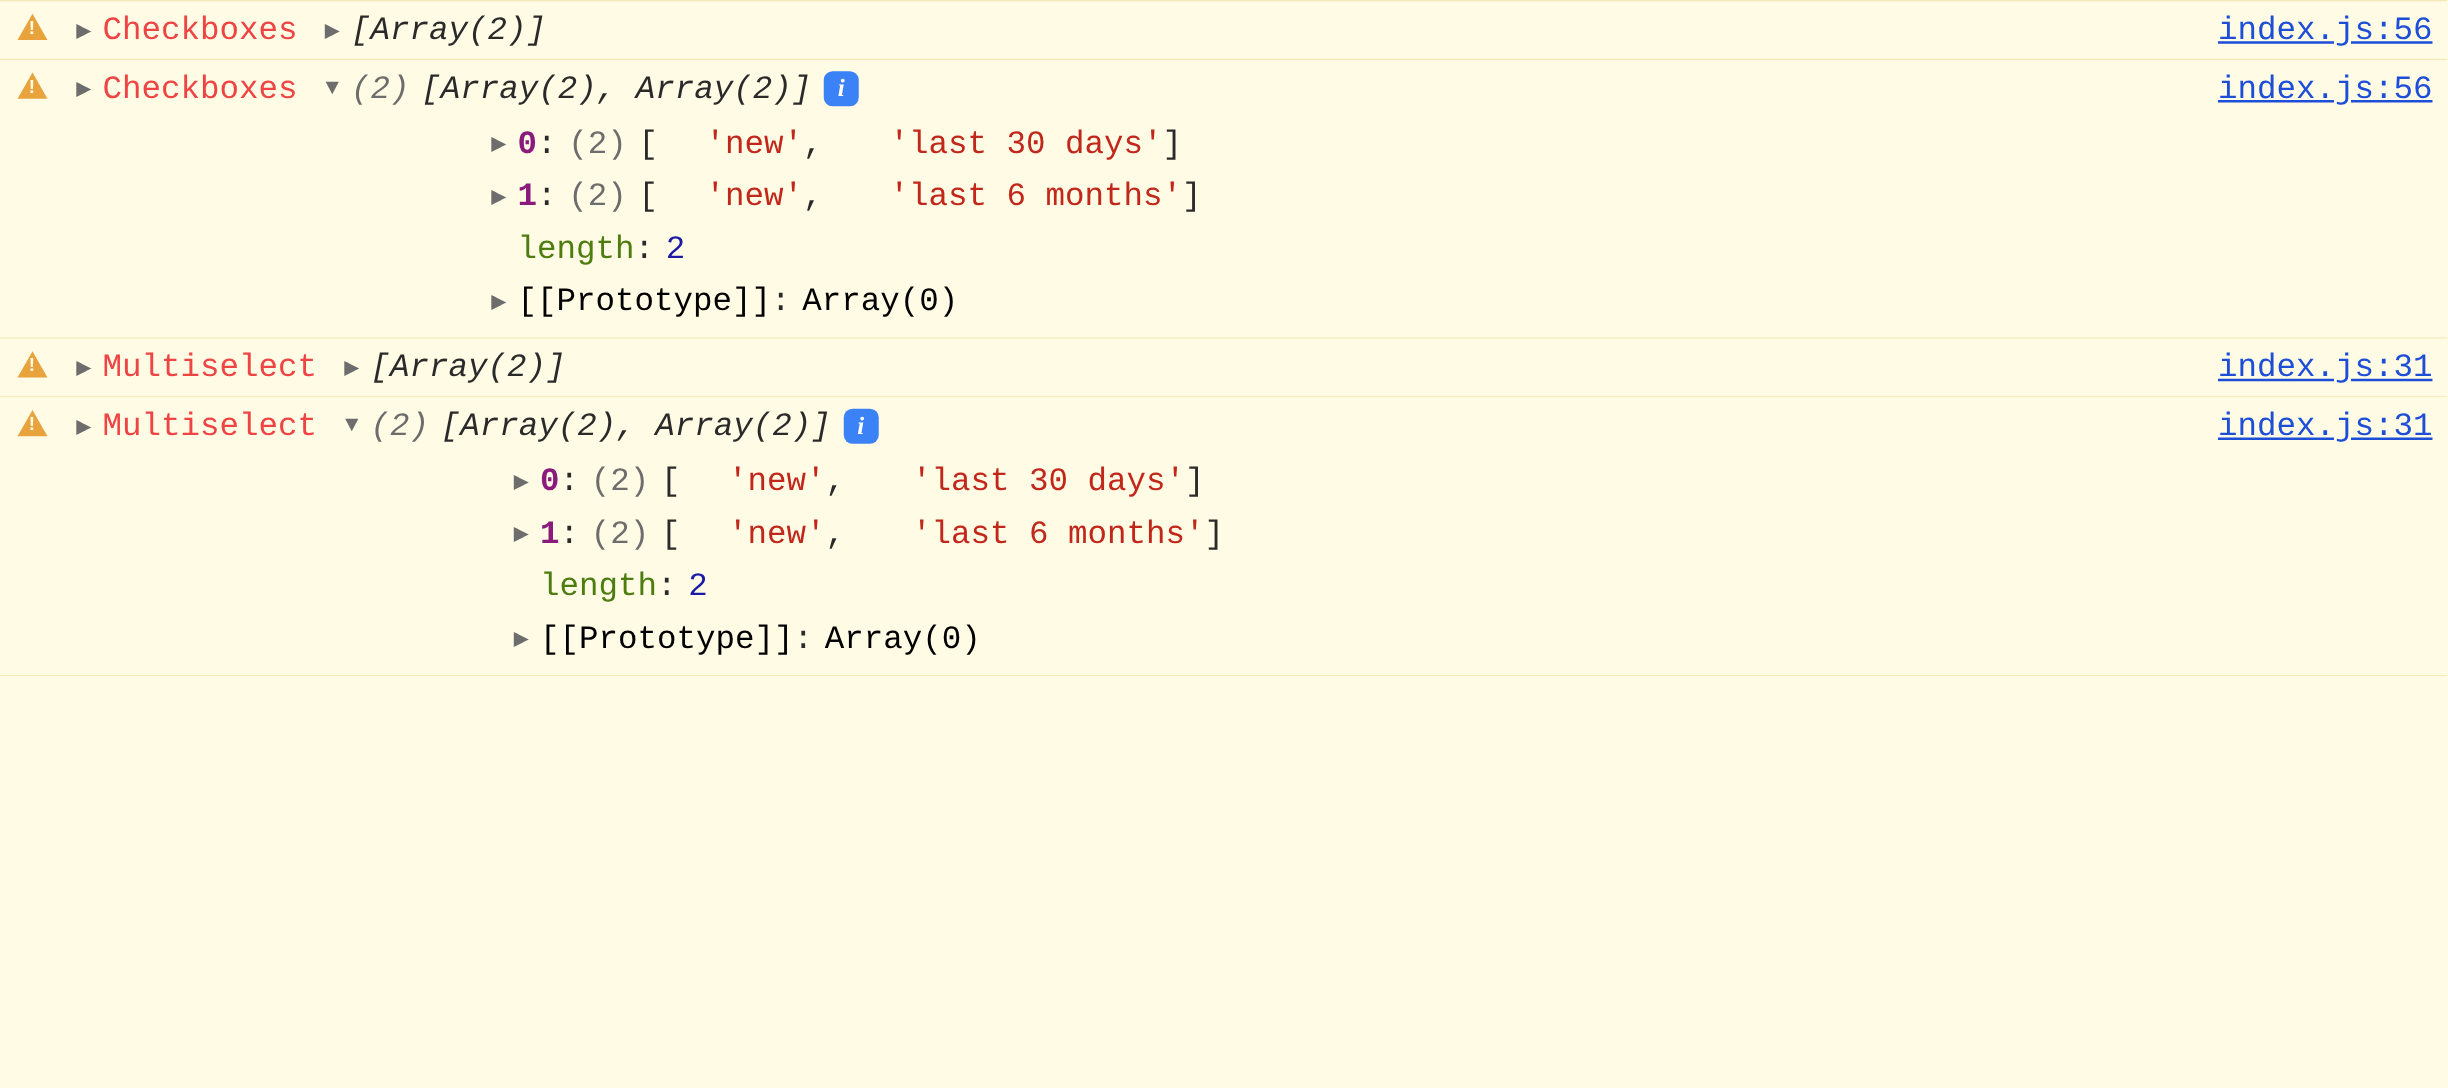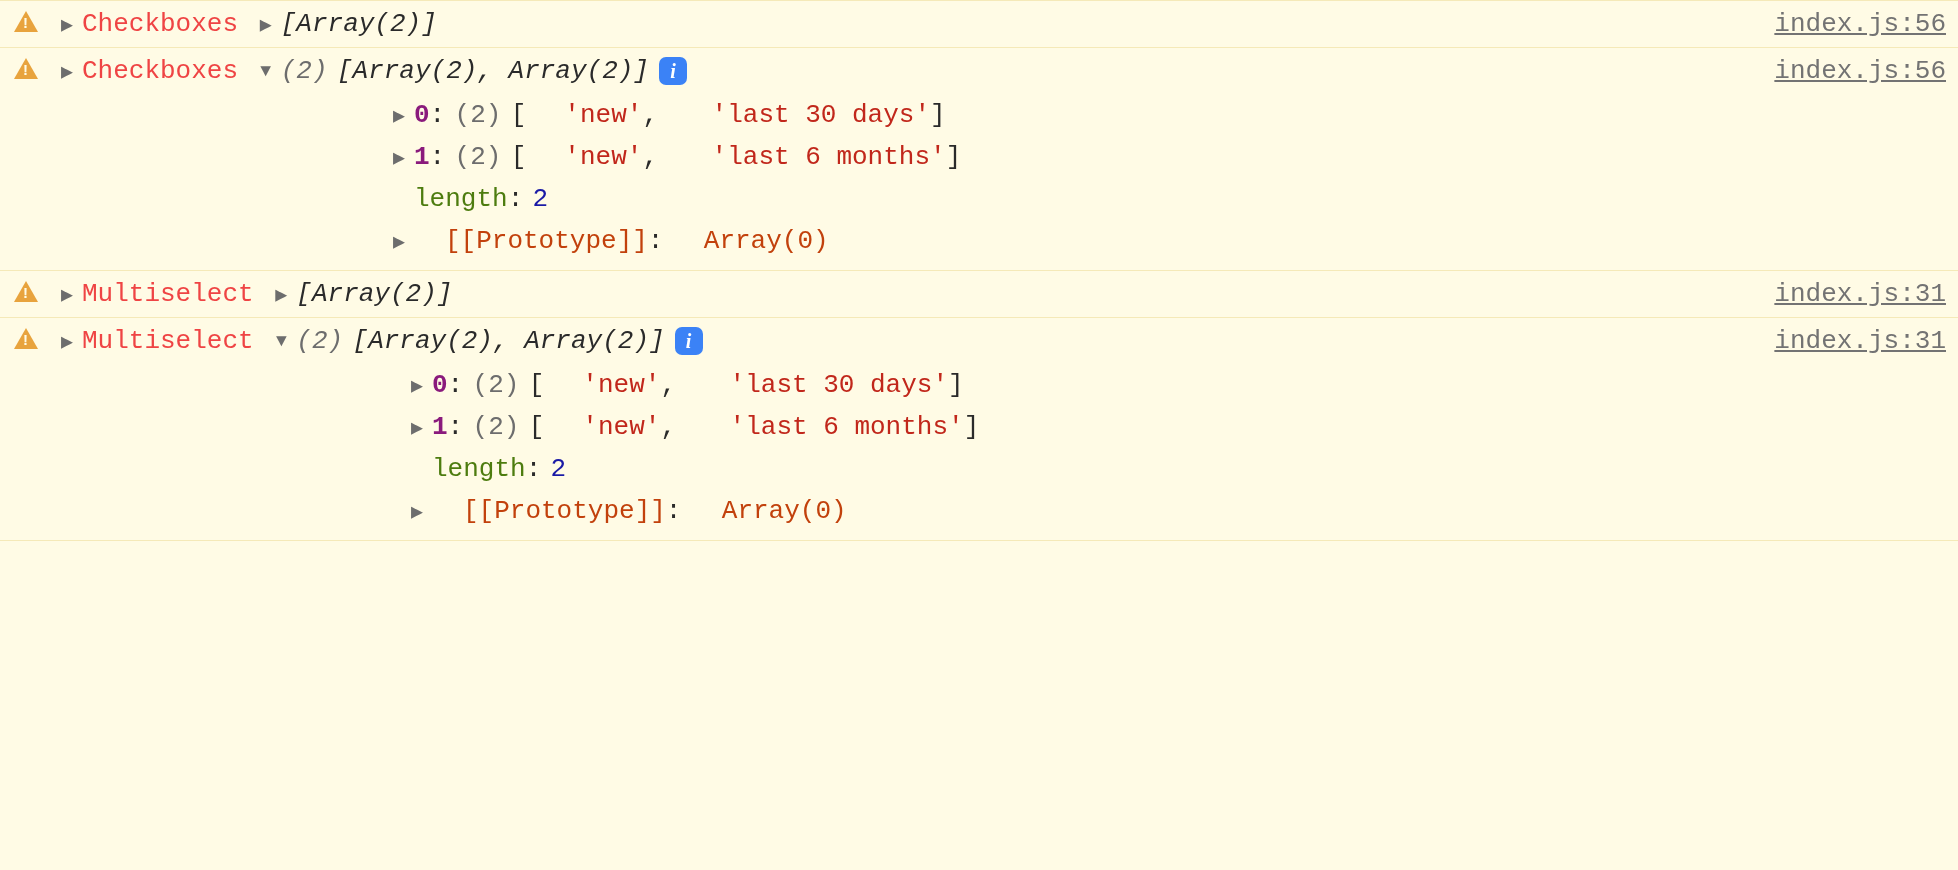--- a/index.html
+++ b/index.html
@@ -80,41 +80,41 @@
     font-style: italic;
     font-weight: 600;
     width: 28px;
     height: 28px;
     border-radius: 7px;
     font-size: 20px;
     margin-left: 10px;
     line-height: 1;
   }
   .source {
-    color: #737373;
+    color: #1d4ed8;
     text-decoration: underline;
     white-space: nowrap;
   }
   .children {
     margin-top: 8px;
     margin-left: 332px;
   }
   .children.ms { margin-left: 350px; }
   .child-line {
     display: flex;
     align-items: center;
     padding: 6px 0;
   }
   .idx { color: #8a1a7c; font-weight: 700; }
   .punct { color: #2a2a2a; }
   .count { color: #6d6d6d; }
   .str { color: #c1271b; margin-left: 38px; }
   .prop { color: #4d7c0f; }
   .num { color: #1a1aa6; }
-  .proto { color: #c2410c; margin-left: 31px; }
+  .proto { color: #000000; }
   .sp { display:inline-block; width: 0.6ch; }
 </style>
 </head>
 <body>
 
 <div class="console-row">
   <div class="gutter">
     <div class="warn-icon"></div>
   </div>
   <div class="content">

